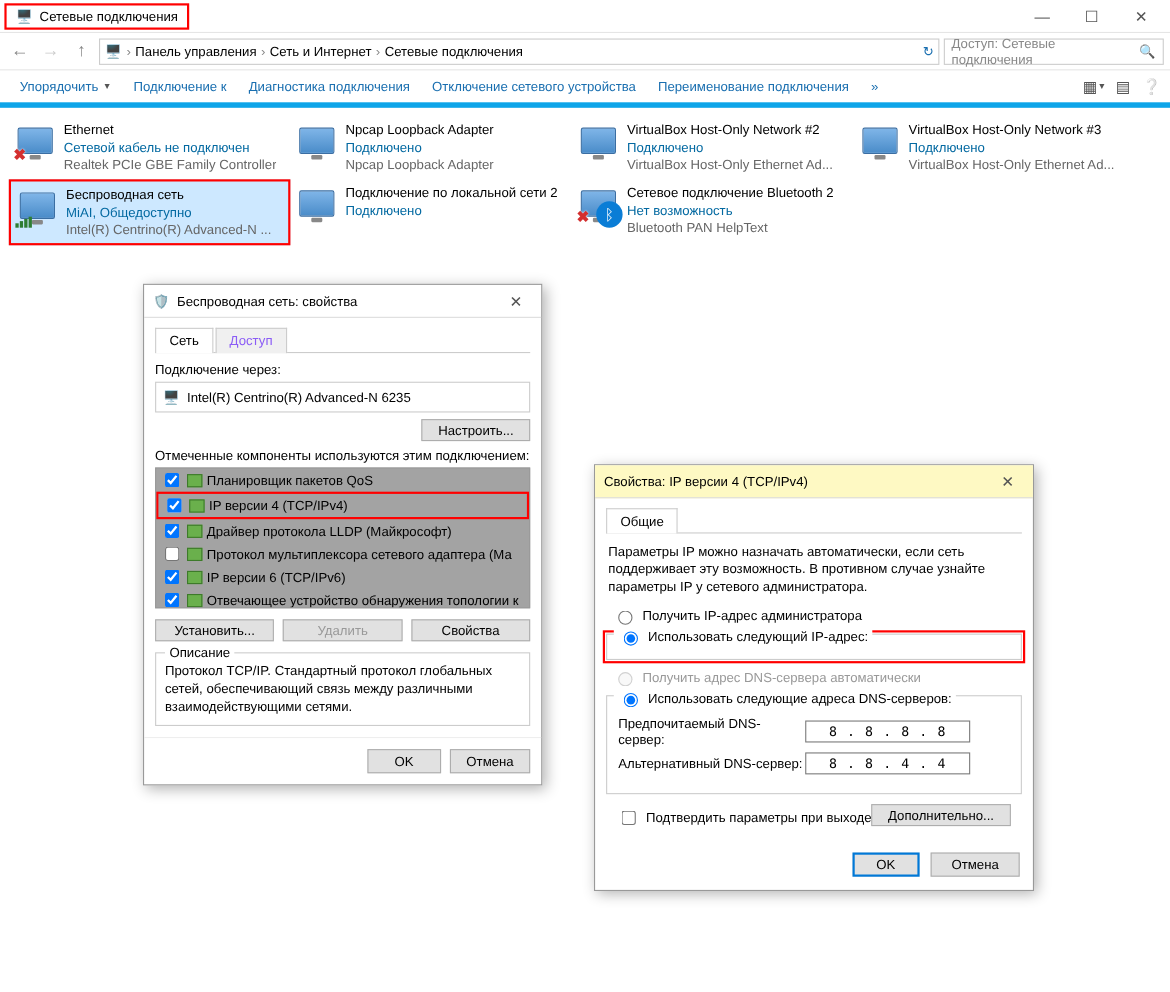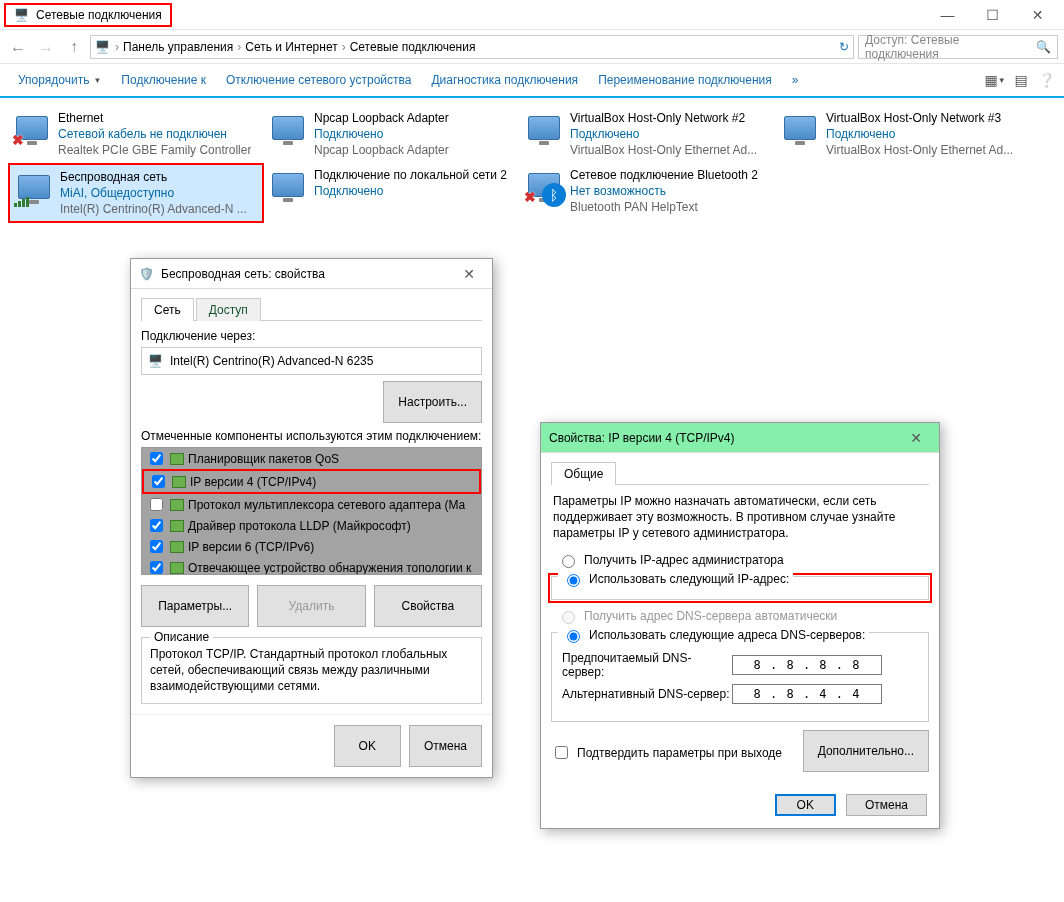--- a/index.html
+++ b/index.html
@@ -12,21 +12,21 @@
 .winbtn { width: 45px; height: 28px; display: flex; align-items: center; justify-content: center; color: #555; font-size: 14px; }
 
 
 .addrbar { height: 34px; display: flex; align-items: center; padding: 0 6px; gap: 4px; border-bottom: 1px solid #e5e5e5; }
 .nav-arrow { width: 24px; height: 24px; display: flex; align-items: center; justify-content: center; color: #888; font-size: 16px; }
 .breadcrumb { flex: 1; border: 1px solid #ccc; height: 24px; display: flex; align-items: center; padding: 0 4px; gap: 4px; font-size: 12px; }
 .breadcrumb .sep { color: #888; }
 .searchbox { width: 200px; border: 1px solid #ccc; height: 24px; display: flex; align-items: center; padding: 0 6px; color: #888; font-size: 12px; justify-content: space-between; }
 
 
-.toolbar { height: 34px; display: flex; align-items: center; padding: 0 8px; gap: 0; border-bottom: 2px solid #0ea5e9; position: relative; }
+.toolbar { height: 34px; display: flex; align-items: center; padding: 0 8px; gap: 0; border-bottom: 5px solid #0ea5e9; position: relative; }
 .toolbar .tbitem { color: #1a6fb0; padding: 6px 10px; font-size: 12px; display: flex; align-items: center; gap: 4px; }
 .toolbar .tbitem .caret { font-size: 8px; color: #555; }
 .toolbar .right-icons { position: absolute; right: 8px; display: flex; gap: 8px; align-items: center; }
 .tb-icon { width: 18px; height: 18px; display: flex; align-items: center; justify-content: center; color: #555; font-size: 14px; }
 
 
 .content { padding: 8px; }
 .adapters { display: flex; flex-wrap: wrap; gap: 0; }
 .adapter { width: 256px; display: flex; padding: 4px 6px; gap: 8px; align-items: flex-start; }
 .adapter.hl { background: #cde8ff; border: 2px solid red; }
@@ -48,40 +48,40 @@
 
 
 .dialog { position: absolute; background: #fff; border: 1px solid #999; box-shadow: 3px 3px 12px rgba(0,0,0,0.3); }
 .dlg1 { left: 130px; top: 258px; width: 363px; }
 .dlg-title { height: 30px; display: flex; align-items: center; padding: 0 8px; gap: 6px; border-bottom: 1px solid #ddd; }
 .dlg-title .spacer { flex: 1; }
 .dlg-close { width: 30px; height: 24px; display: flex; align-items: center; justify-content: center; font-size: 14px; color: #555; }
 .dlg-body { padding: 8px 10px 10px; }
 .tabs { display: flex; border-bottom: 1px solid #ccc; margin-bottom: 8px; }
 .tab { padding: 4px 12px; border: 1px solid #ccc; border-bottom: none; background: #fff; margin-right: 2px; position: relative; top: 1px; }
-.tab.inactive { background: #f0f0f0; color: #14532d; }
+.tab.inactive { background: #f0f0f0; color: #8b5cf6; }
 .lbl { margin: 6px 0 4px; }
 .fieldbox { border: 1px solid #ccc; padding: 5px 6px; display: flex; align-items: center; gap: 6px; }
-.btn { border: 1px solid #adadad; background: #e1e1e1; padding: 13px 14px; font-size: 12px; }
+.btn { border: 1px solid #adadad; background: #e1e1e1; padding: 2px 14px; font-size: 12px; }
 .btn:disabled { color: #999; }
 .rightbtn { display: flex; justify-content: flex-end; margin: 6px 0; }
 .listbox { border: 1px solid #999; height: 128px; overflow: hidden; background: #a3a3a3; }
 .listrow { display: flex; align-items: center; gap: 4px; padding: 1px 4px; white-space: nowrap; overflow: hidden; }
 .listrow.hl { border: 2px solid red; }
 .cb { width: 13px; height: 13px; }
 .proto-icon { width: 14px; height: 12px; display: inline-block; background: #6ab04c; border: 1px solid #3d7a2a; }
 .btnrow { display: flex; gap: 8px; margin: 10px 0; }
 .btnrow .btn { flex: 1; }
 .groupbox { border: 1px solid #ccc; padding: 8px; position: relative; margin-top: 10px; }
 .groupbox .gtitle { position: absolute; top: -8px; left: 8px; background: #fff; padding: 0 4px; }
 .dlg-footer { display: flex; justify-content: flex-end; gap: 8px; padding: 10px; border-top: 1px solid #eee; }
 
 
 .dlg2 { left: 540px; top: 422px; width: 400px; }
-.dlg2 .dlg-title { background: #86efac; }
+.dlg2 .dlg-title { background: #fef9c3; }
 .fieldset { border: 1px solid #ccc; padding: 10px 10px 12px; margin: 8px 0; position: relative; }
 .fieldset.hl { outline: 2px solid red; outline-offset: 1px; }
 .radio-row { display: flex; align-items: center; gap: 6px; margin: 3px 0; }
 .radio { width: 13px; height: 13px; }
 .ipgrid { margin-top: 8px; }
 .iprow { display: flex; align-items: center; margin: 5px 0; }
 .iprow .iplbl { width: 170px; }
 .ipinput { border: 1px solid #7a7a7a; width: 150px; height: 20px; display: flex; align-items: center; justify-content: center; font-family: monospace; letter-spacing: 1px; background: #fff; }
 .chkrow { display: flex; align-items: center; gap: 6px; margin-top: 4px; }
 .dlg2-footer { display: flex; justify-content: flex-end; gap: 10px; padding: 12px; }
@@ -126,24 +126,24 @@
 
 <div class="toolbar">
   <div class="tbitem">
       <span>Упорядочить</span>
       <span class="caret">▼</span>
     </div>
   <div class="tbitem">
       <span>Подключение к</span>
     </div>
   <div class="tbitem">
+      <span>Диагностика подключения</span>
+    </div>
+  <div class="tbitem">
       <span>Отключение сетевого устройства</span>
-    </div>
-  <div class="tbitem">
-      <span>Диагностика подключения</span>
     </div>
   <div class="tbitem">
       <span>Переименование подключения</span>
     </div>
   <div class="tbitem">
       <span>»</span>
     </div>
   <div class="right-icons">
     <span class="tb-icon">▦<span style="font-size:8px">▼</span></span>
     <span class="tb-icon">▤</span>
@@ -260,42 +260,42 @@
           <input type="checkbox" class="cb" checked="" style="">
           <span class="proto-icon"></span>
           <span>Планировщик пакетов QoS</span>
         </div>
         <div class="listrow hl">
           <input type="checkbox" class="cb" checked="" style="">
           <span class="proto-icon"></span>
           <span>IP версии 4 (TCP/IPv4)</span>
         </div>
         <div class="listrow">
+          <input type="checkbox" class="cb" checked="" style="">
+          <span class="proto-icon"></span>
+          <span>Драйвер протокола LLDP (Майкрософт)</span>
+        </div>
+        <div class="listrow">
           <input type="checkbox" class="cb" style="">
           <span class="proto-icon"></span>
           <span>Протокол мультиплексора сетевого адаптера (Ма</span>
         </div>
         <div class="listrow">
           <input type="checkbox" class="cb" checked="" style="">
           <span class="proto-icon"></span>
-          <span>Драйвер протокола LLDP (Майкрософт)</span>
-        </div>
-        <div class="listrow">
-          <input type="checkbox" class="cb" checked="" style="">
-          <span class="proto-icon"></span>
           <span>IP версии 6 (TCP/IPv6)</span>
         </div>
         <div class="listrow">
           <input type="checkbox" class="cb" checked="" style="">
           <span class="proto-icon"></span>
           <span>Отвечающее устройство обнаружения топологии к</span>
         </div>
       </div>
     <div class="btnrow">
-      <button class="btn">Параметры...</button>
+      <button class="btn">Установить...</button>
       <button class="btn" disabled="">Удалить</button>
       <button class="btn">Свойства</button>
     </div>
     <div class="groupbox">
       <div class="gtitle">Описание</div>
       <div style="line-height:1.35">Протокол TCP/IP. Стандартный протокол глобальных сетей, обеспечивающий связь между различными взаимодействующими сетями.</div>
     </div>
   </div>
   <div class="dlg-footer">
     <button class="btn" style="padding:3px 24px">OK</button>
@@ -342,21 +342,21 @@
             <span class="iplbl">Предпочитаемый DNS-сервер:</span>
             <div class="ipinput">8  .  8  .  8  .  8</div>
           </div>
         <div class="iprow">
             <span class="iplbl">Альтернативный DNS-сервер:</span>
             <div class="ipinput">8  .  8  .  4  .  4</div>
           </div>
       </div>
     </div>
 
-    <div style="display:flex;justify-content:space-between;align-items:center;margin-top:6px">
+    <div style="display:flex;justify-content:center;align-items:center;margin-top:6px">
       <div class="chkrow">
         <input type="checkbox" class="cb" style="">
         <span>Подтвердить параметры при выходе</span>
       </div>
       <button class="btn">Дополнительно...</button>
     </div>
   </div>
   <div class="dlg2-footer">
     <button class="btn primary">OK</button>
     <button class="btn" style="padding:3px 18px">Отмена</button>

